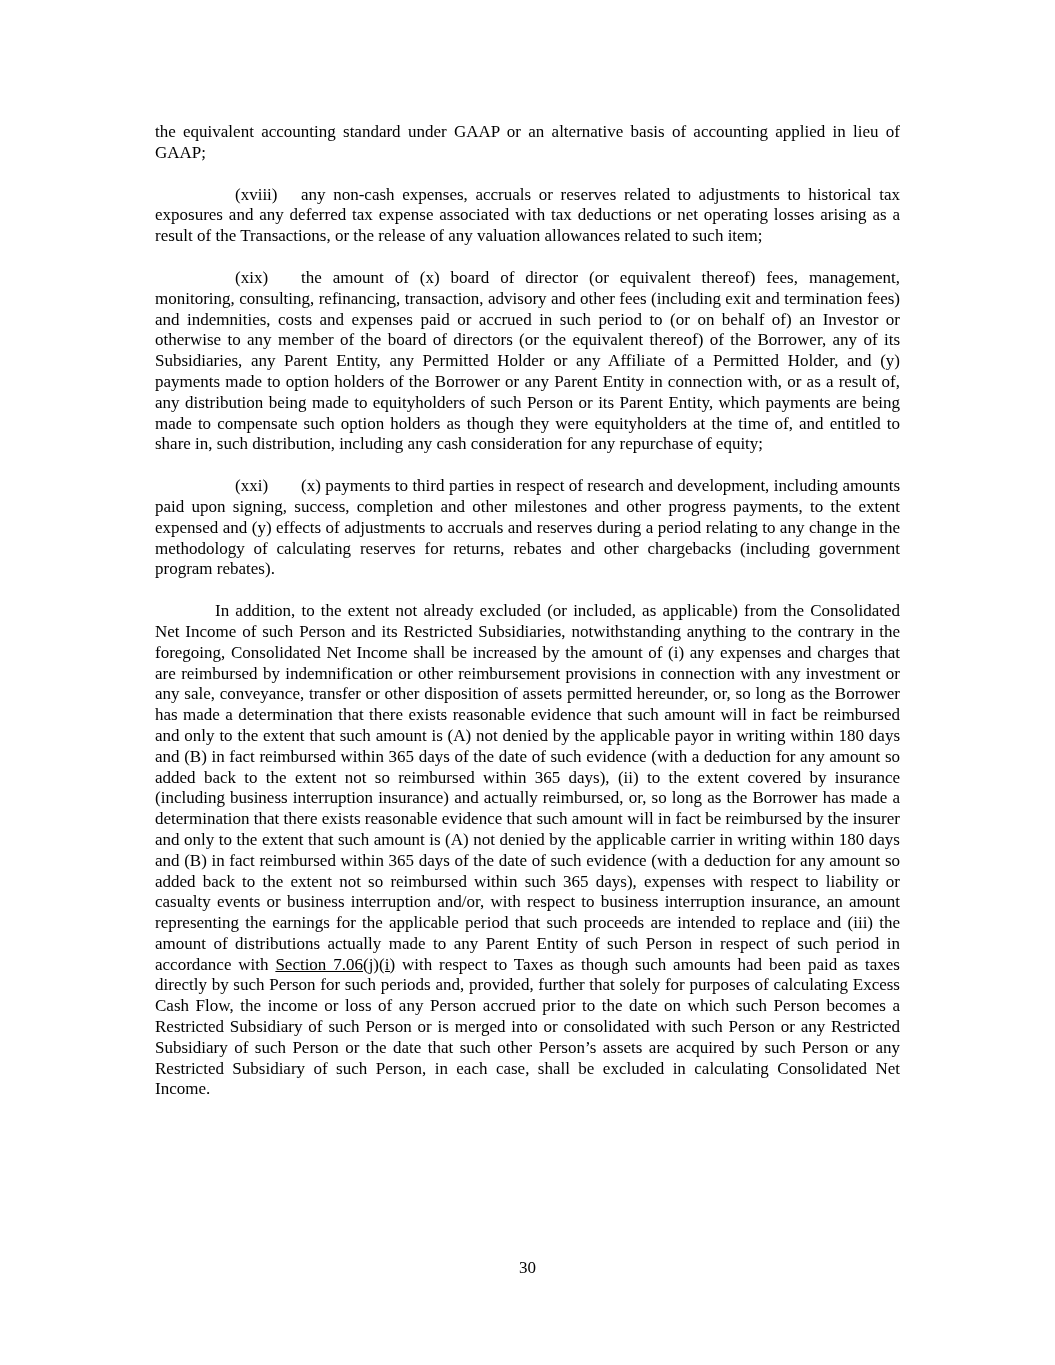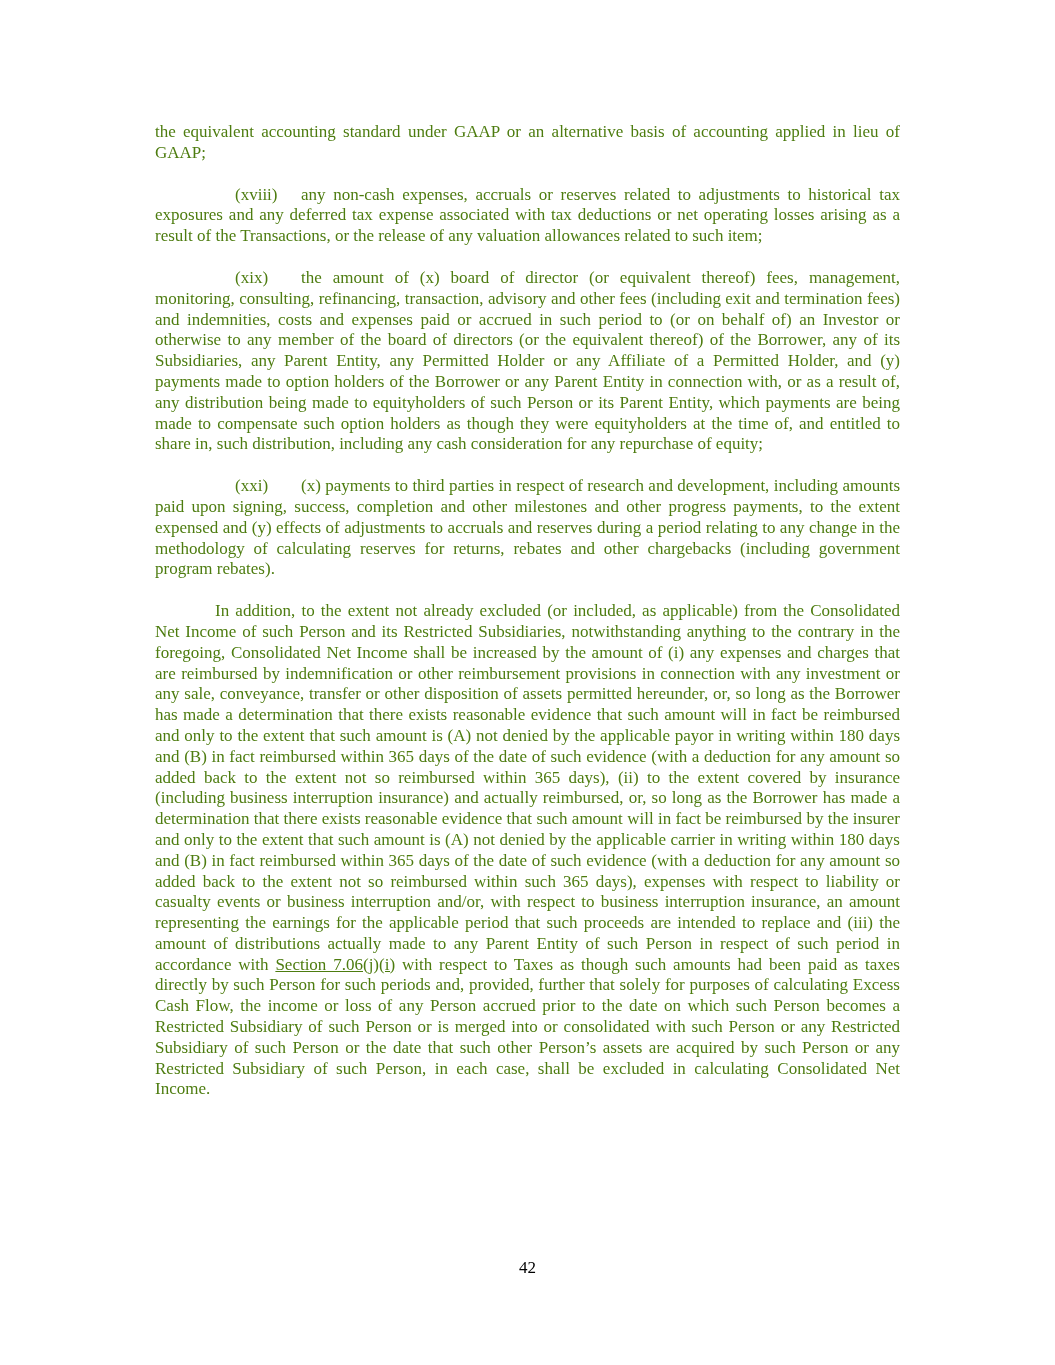--- a/index.html
+++ b/index.html
@@ -20,21 +20,21 @@
     position: absolute;
     left: 155px;
     top: 122px;
     width: 745px;
   }
   p.para {
     margin: 0 0 21px 0;
     font-size: 17px;
     line-height: 20.8px;
     text-align: justify;
-    color: #4d7c0f;
+    color: #000000;
   }
   p.para.indent {
     text-indent: 60px;
   }
   .plabel {
     display: inline-block;
     width: 66px;
     text-indent: 0;
     margin-left: 20px;
   }
@@ -66,14 +66,14 @@
 
     <p class="para indent"><span class="plabel">(xix)</span><span>the amount of (x) board of director (or equivalent thereof) fees, management, monitoring, consulting, refinancing, transaction, advisory and other fees (including exit and termination fees) and indemnities, costs and expenses paid or accrued in such period to (or on behalf of) an Investor or otherwise to any member of the board of directors (or the equivalent thereof) of the Borrower, any of its Subsidiaries, any Parent Entity, any Permitted Holder or any Affiliate of a Permitted Holder, and (y) payments made to option holders of the Borrower or any Parent Entity in connection with, or as a result of, any distribution being made to equityholders of such Person or its Parent Entity, which payments are being made to compensate such option holders as though they were equityholders at the time of, and entitled to share in, such distribution, including any cash consideration for any repurchase of equity;</span></p>
 
 
     <p class="para indent"><span class="plabel">(xxi)</span><span>(x) payments to third parties in respect of research and development, including amounts paid upon signing, success, completion and other milestones and other progress payments, to the extent expensed and (y) effects of adjustments to accruals and reserves during a period relating to any change in the methodology of calculating reserves for returns, rebates and other chargebacks (including government program rebates).</span></p>
 
     <p class="para indent"><span>In addition, to the extent not already excluded (or included, as applicable) from the Consolidated Net Income of such Person and its Restricted Subsidiaries, notwithstanding anything to the contrary in the foregoing, Consolidated Net Income shall be increased by the amount of (i) any expenses and charges that are reimbursed by indemnification or other reimbursement provisions in connection with any investment or any sale, conveyance, transfer or other disposition of assets permitted hereunder, or, so long as the Borrower has made a determination that there exists reasonable evidence that such amount will in fact be reimbursed and only to the extent that such amount is (A) not denied by the applicable payor in writing within 180 days and (B) in fact reimbursed within 365 days of the date of such evidence (with a deduction for any amount so added back to the extent not so reimbursed within 365 days), (ii) to the extent covered by insurance (including business interruption insurance) and actually reimbursed, or, so long as the Borrower has made a determination that there exists reasonable evidence that such amount will in fact be reimbursed by the insurer and only to the extent that such amount is (A) not denied by the applicable carrier in writing within 180 days and (B) in fact reimbursed within 365 days of the date of such evidence (with a deduction for any amount so added back to the extent not so reimbursed within such 365 days), expenses with respect to liability or casualty events or business interruption and/or, with respect to business interruption insurance, an amount representing the earnings for the applicable period that such proceeds are intended to replace and (iii) the amount of distributions actually made to any Parent Entity of such Person in respect of such period in accordance with </span><span class="seg-underline">Section 7.06(j)(i)</span><span> with respect to Taxes as though such amounts had been paid as taxes directly by such Person for such periods and, </span><span class="seg-italic">provided, further</span><span> that solely for purposes of calculating Excess Cash Flow, the income or loss of any Person accrued prior to the date on which such Person becomes a Restricted Subsidiary of such Person or is merged into or consolidated with such Person or any Restricted Subsidiary of such Person or the date that such other Person’s assets are acquired by such Person or any Restricted Subsidiary of such Person, in each case, shall be excluded in calculating Consolidated Net Income.</span></p>
 
   </div>
 
-  <div class="footer"><span>42</span></div>
+  <div class="footer"><span>30</span></div>
 </div>
 
 </body></html>

